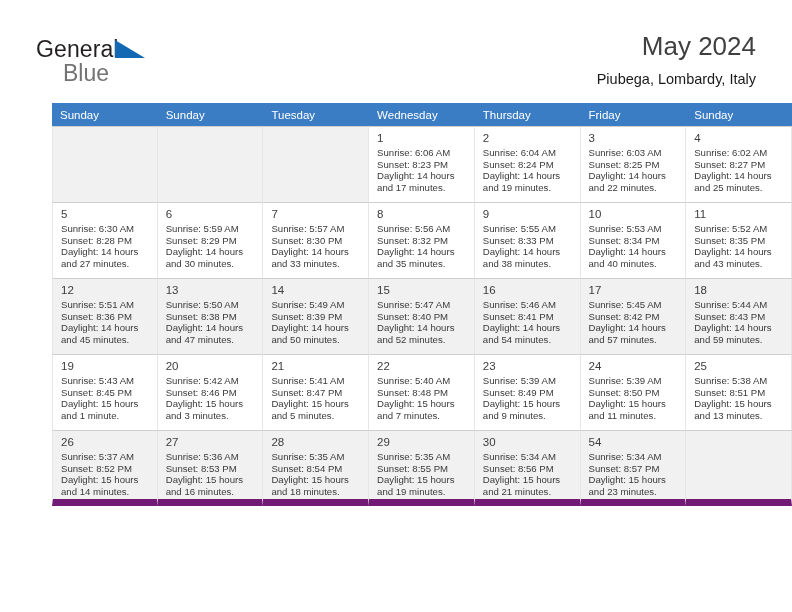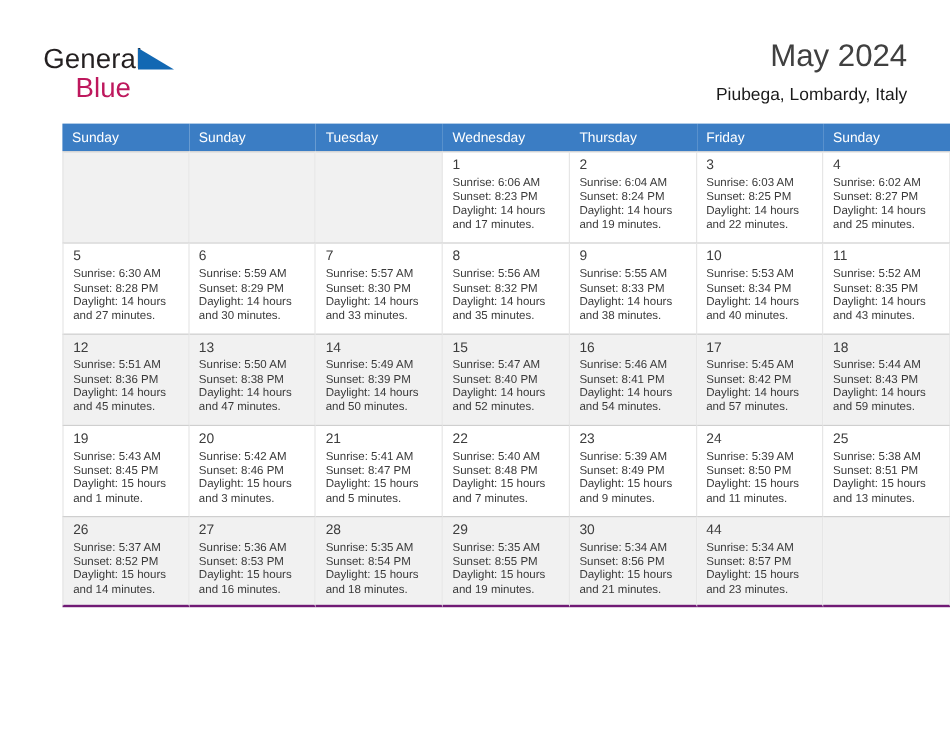--- a/index.html
+++ b/index.html
@@ -53,21 +53,21 @@
     left: -4px;
     top: -17px;
     width: 0;
     height: 0;
     border-left: 30px solid #1268b3;
     border-top: 18px solid transparent;
   }
   .brand-blue {
     display: block;
     font-size: 23px;
-    color: #be185d;
+    color: #737373;
     margin-top: 1px;
     margin-left: 27px;
     line-height: 1;
   }
 
   .title-block {
     position: absolute;
     right: 36px;
     top: 32px;
     text-align: right;
@@ -139,21 +139,21 @@
     line-height: 14px;
     margin-bottom: 2px;
   }
   .info {
     font-size: 9.6px;
     color: #3a3a3a;
     line-height: 11.6px;
     white-space: pre-line;
   }
   tr.wk:last-child .cell {
-    border-bottom: 2px solid #701a75;
+    border-bottom: 7px solid #701a75;
   }
 </style>
 </head>
 <body>
 
 <div class="page">
 
   <div class="header">
 
     <div class="brand">
@@ -479,21 +479,21 @@
               <div class="cell shade">
                 <div class="daynum">30</div>
                 <div class="info">Sunrise: 5:34 AM
 Sunset: 8:56 PM
 Daylight: 15 hours
 and 21 minutes.</div>
               </div>
             </td>
           <td>
               <div class="cell shade">
-                <div class="daynum">44</div>
+                <div class="daynum">54</div>
                 <div class="info">Sunrise: 5:34 AM
 Sunset: 8:57 PM
 Daylight: 15 hours
 and 23 minutes.</div>
               </div>
             </td>
           <td>
               <div class="cell empty">
                 <div class="daynum"></div>
                 <div class="info"></div>

